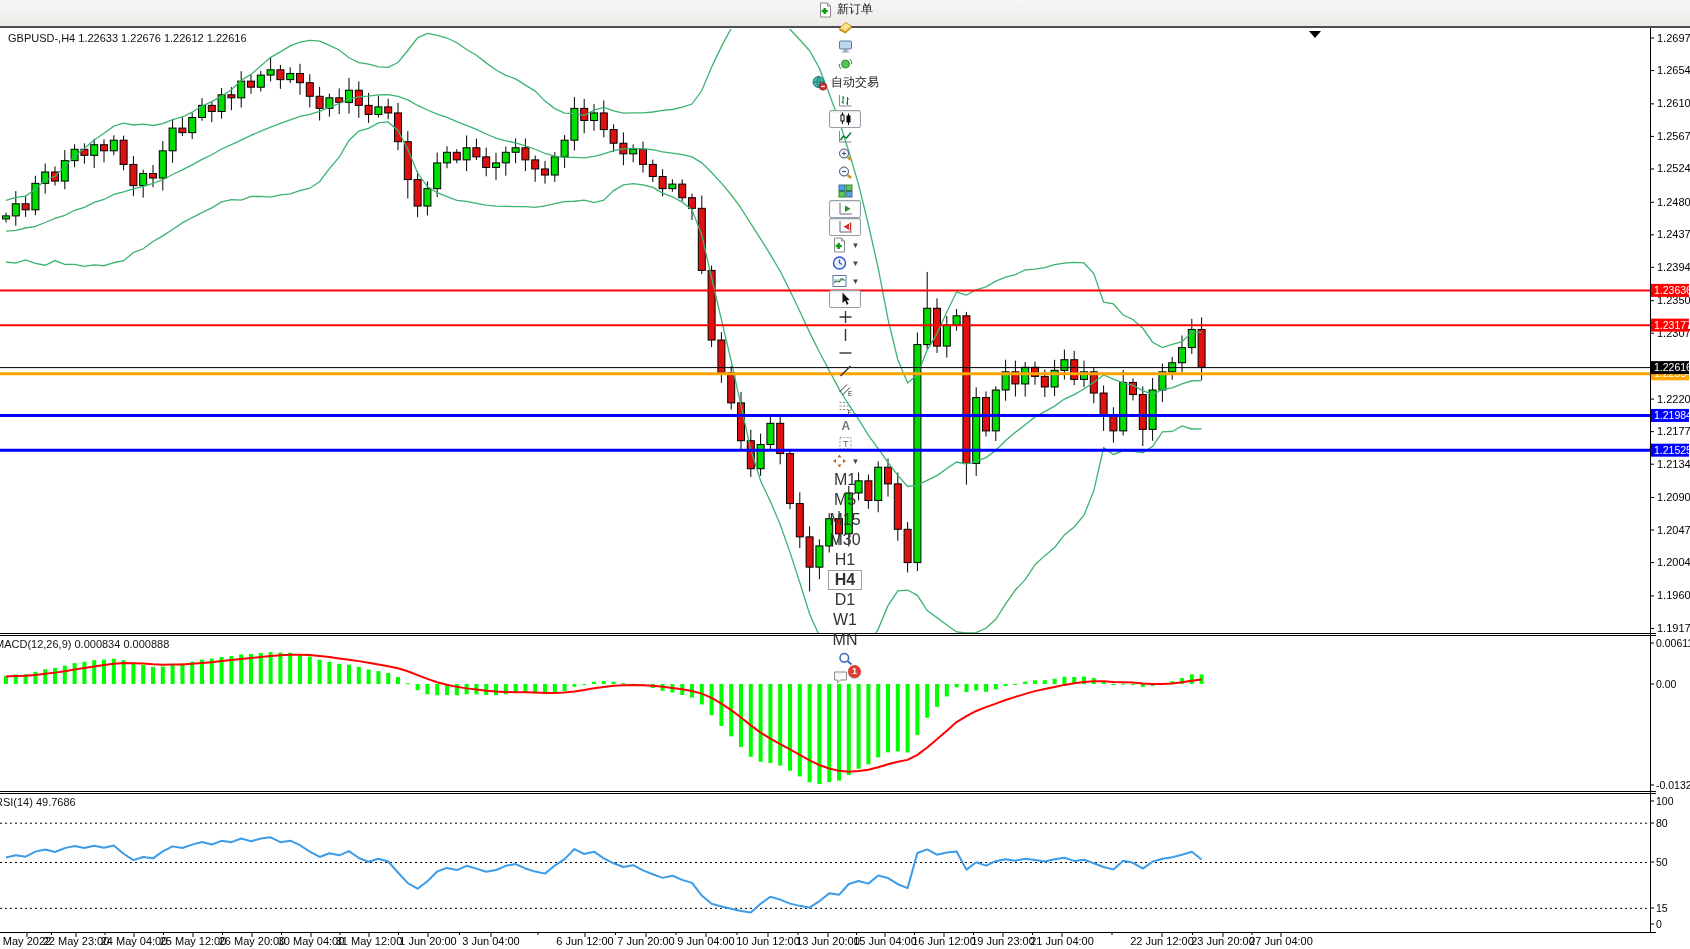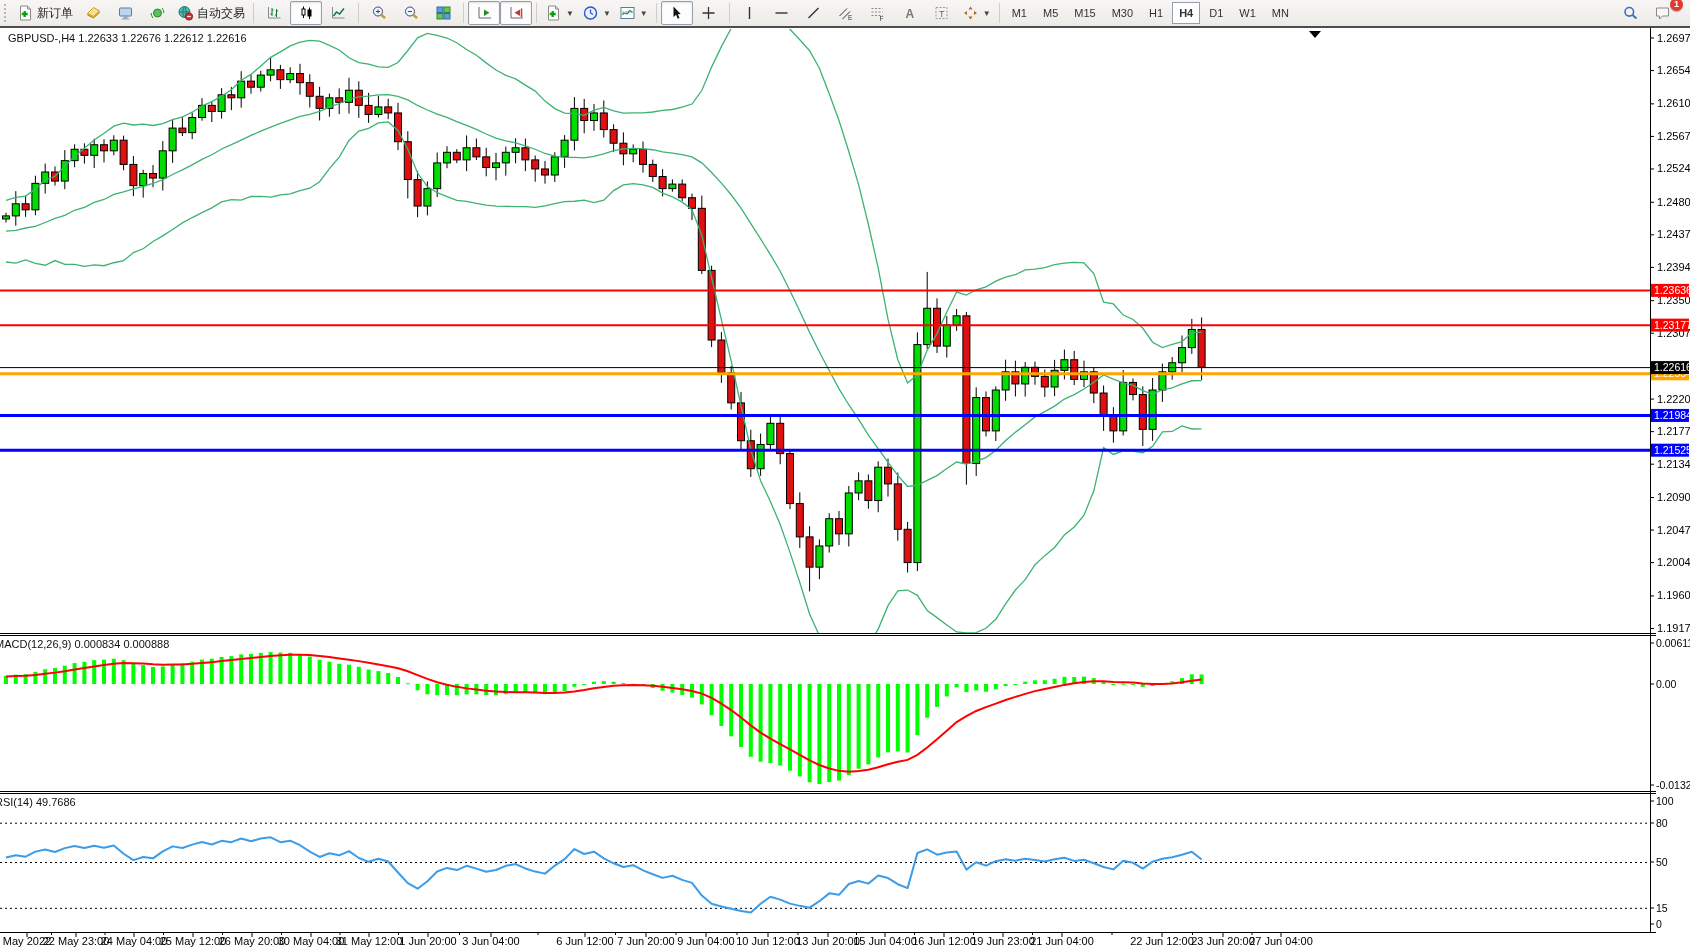--- a/index.html
+++ b/index.html
@@ -1,22 +1,22 @@
 <!DOCTYPE html>
 <html><head>
 <meta charset="utf-8">
 <style>
   html,body{margin:0;padding:0;}
   body{width:1690px;height:949px;overflow:hidden;background:#fff;font-family:"Liberation Sans",sans-serif;position:relative;}
-  .toolbar{position:relative;z-index:2;height:26px;background:linear-gradient(#f7f6f4,#ecebe8);border-bottom:2px solid #4d4d4d;display:flex;align-items:center;padding:0 2px;}
+  .toolbar{position:relative;z-index:2;height:26px;background:linear-gradient(#f7f6f4,#ecebe8);border-bottom:2px solid #4d4d4d;display:flex;align-items:center;padding:0 2px;flex-direction:column;}
   .grip{width:3px;height:18px;border-left:2px dotted #b8b8b8;margin:0 4px 0 2px;}
   .sep{width:1px;height:20px;background:#cfcdc8;margin:0 4px;}
   .tb-btn{height:22px;min-width:24px;padding:0 3px;display:flex;align-items:center;justify-content:center;gap:3px;border:1px solid transparent;border-radius:2px;font-size:12px;color:#222;}
   .tb-btn.active{border-color:#96a0aa;background:#fdfdfd;box-shadow:inset 0 1px 2px rgba(0,0,0,.12);}
-  .tf-btn{height:20px;padding:0 6px;font-size:11px;color:#333;display:flex;align-items:center;border:1px solid transparent;margin:0 1px;}
+  .tf-btn{height:20px;padding:0 6px;font-size:16px;color:#333;display:flex;align-items:center;border:1px solid transparent;margin:0 1px;}
   .tf-btn.active{border-color:#96a0aa;background:#fff;font-weight:bold;}
   .caret{font-size:8px;color:#444;margin-left:1px;}
   .spacer{flex:1;}
   .ic{width:17px;height:16px;display:block;}
   .chat-wrap{position:relative;margin-right:10px;}
   .chat-badge{position:absolute;top:-4px;right:-6px;background:#e03c31;color:#fff;border-radius:50%;font-size:9px;width:13px;height:13px;line-height:13px;text-align:center;font-weight:bold;box-shadow:0 1px 1px rgba(0,0,0,.3);}
   #chart-svg{position:absolute;top:0;left:0;z-index:1;}
   svg text{font-family:"Liberation Sans",sans-serif;}
 </style>
 </head>

